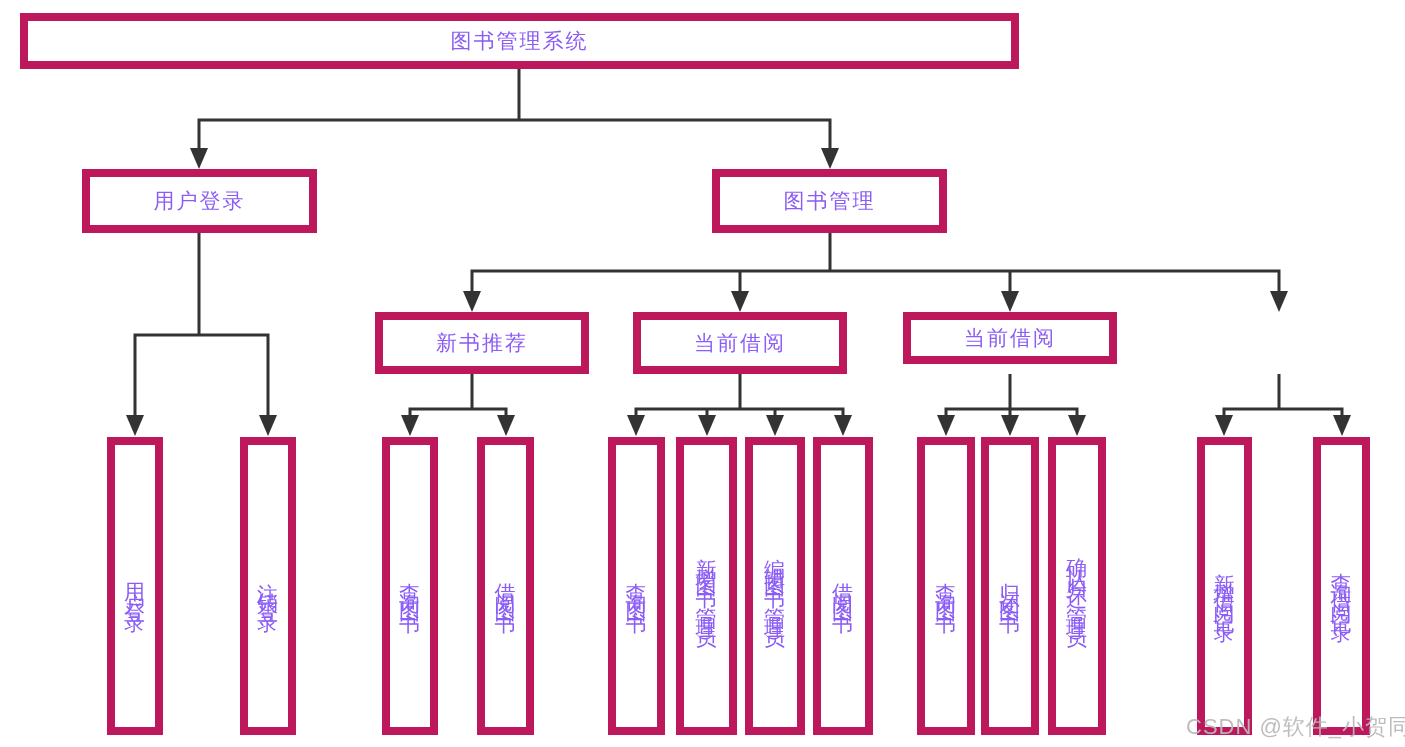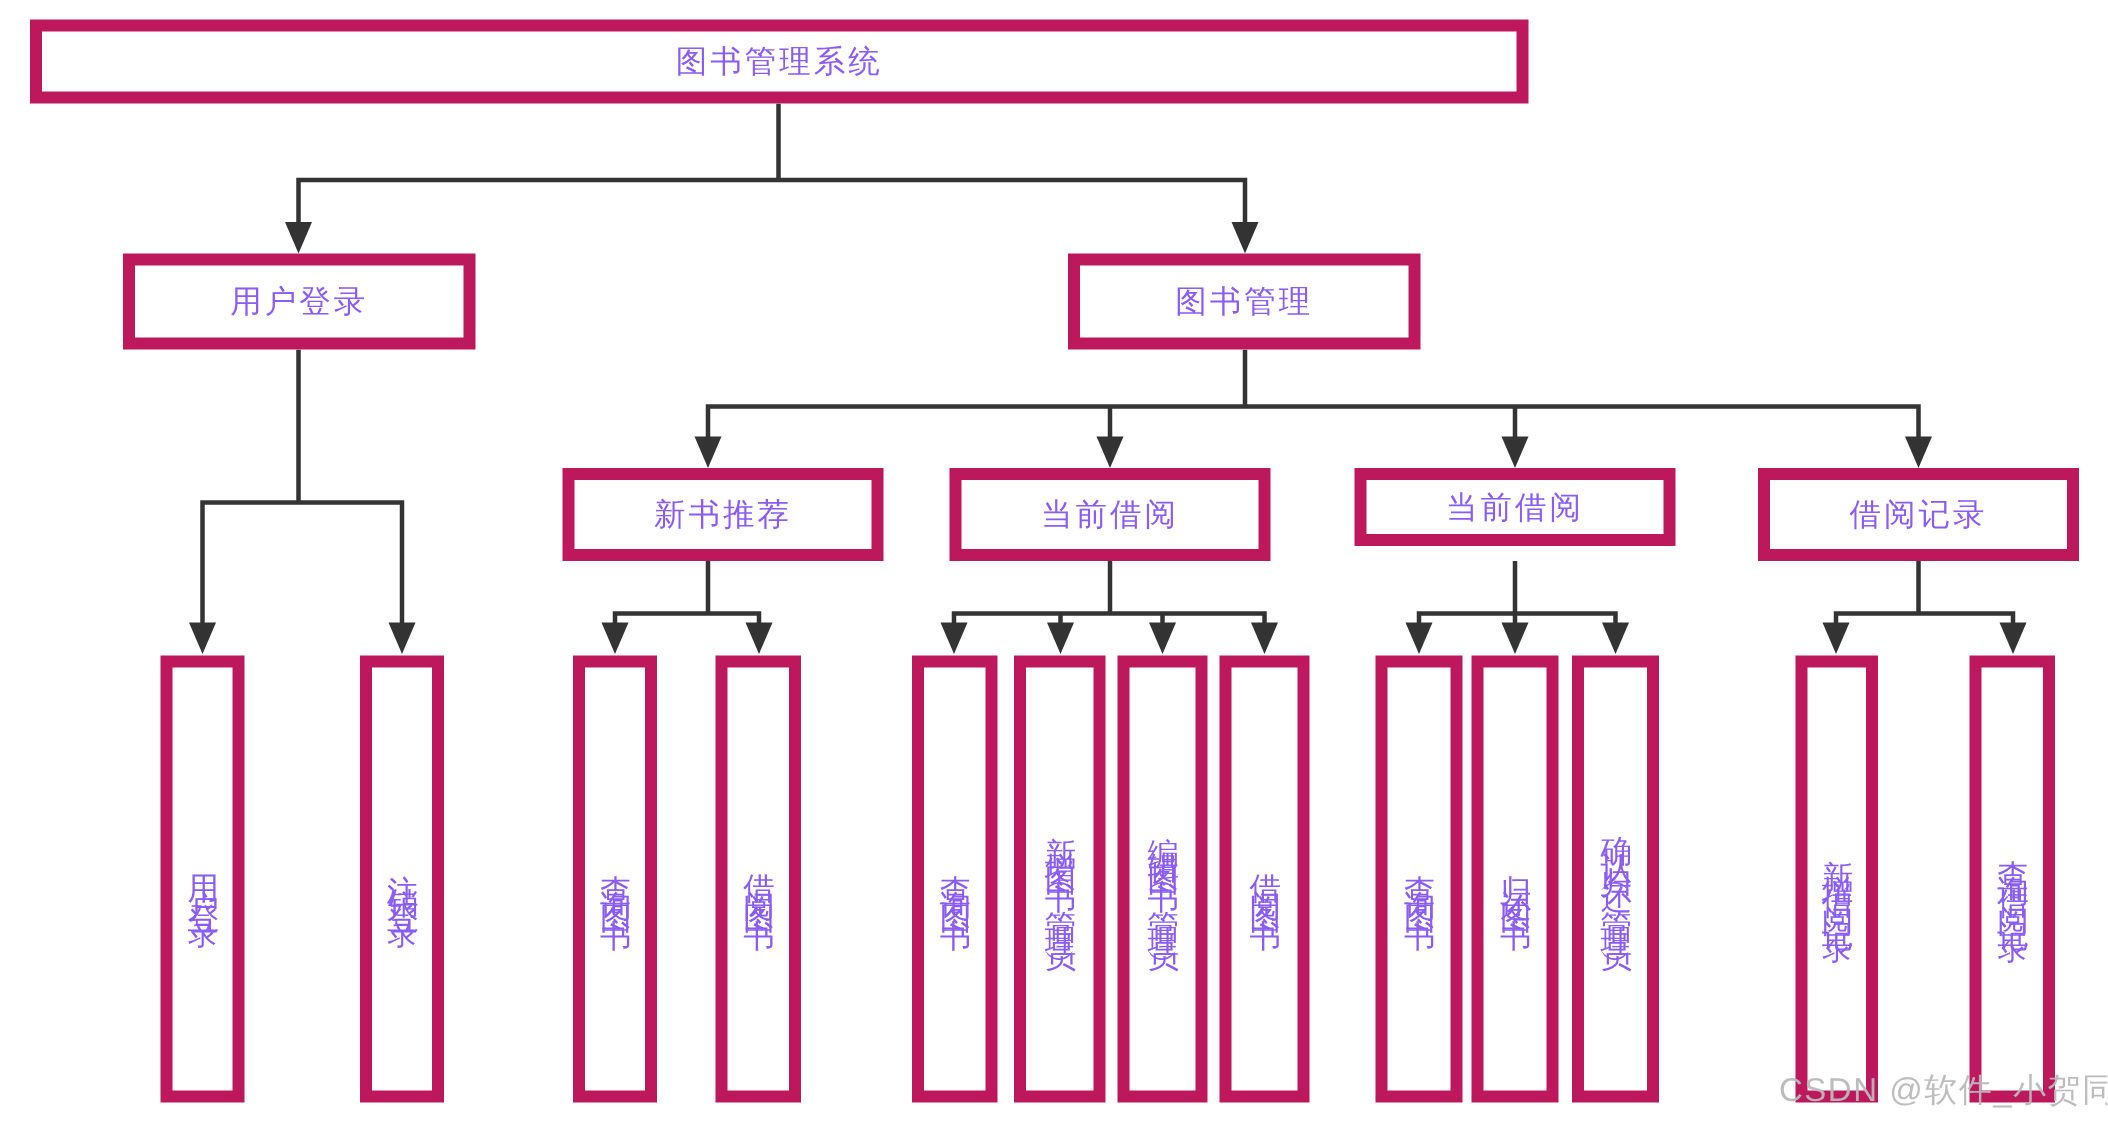--- a/index.html
+++ b/index.html
@@ -117,23 +117,20 @@
 
   <div class="node" style="left:365px; top:312px; width:214px; height:62px;margin-left:10px;">
     <span class="hlabel">新书推荐</span>
   </div>
   <div class="node" style="left:633px; top:312px; width:214px; height:62px;">
     <span class="hlabel">当前借阅</span>
   </div>
   <div class="node" style="left:903px; top:312px; width:214px; height:52px;">
     <span class="hlabel">当前借阅</span>
   </div>
-  <div class="node" style="left:1172px; top:312px; width:214px; height:62px;">
-    <span class="hlabel">借阅记录</span>
-  </div>
 
   <div class="node leaf" style="left:107px; top:437px; width:56px; height:298px;">
     <span>用户登录</span>
   </div>
   <div class="node leaf" style="left:240px; top:437px; width:56px; height:298px;">
     <span>注销登录</span>
   </div>
 
   <div class="node leaf" style="left:382px; top:437px; width:56px; height:298px;">
     <span>查询图书</span>

